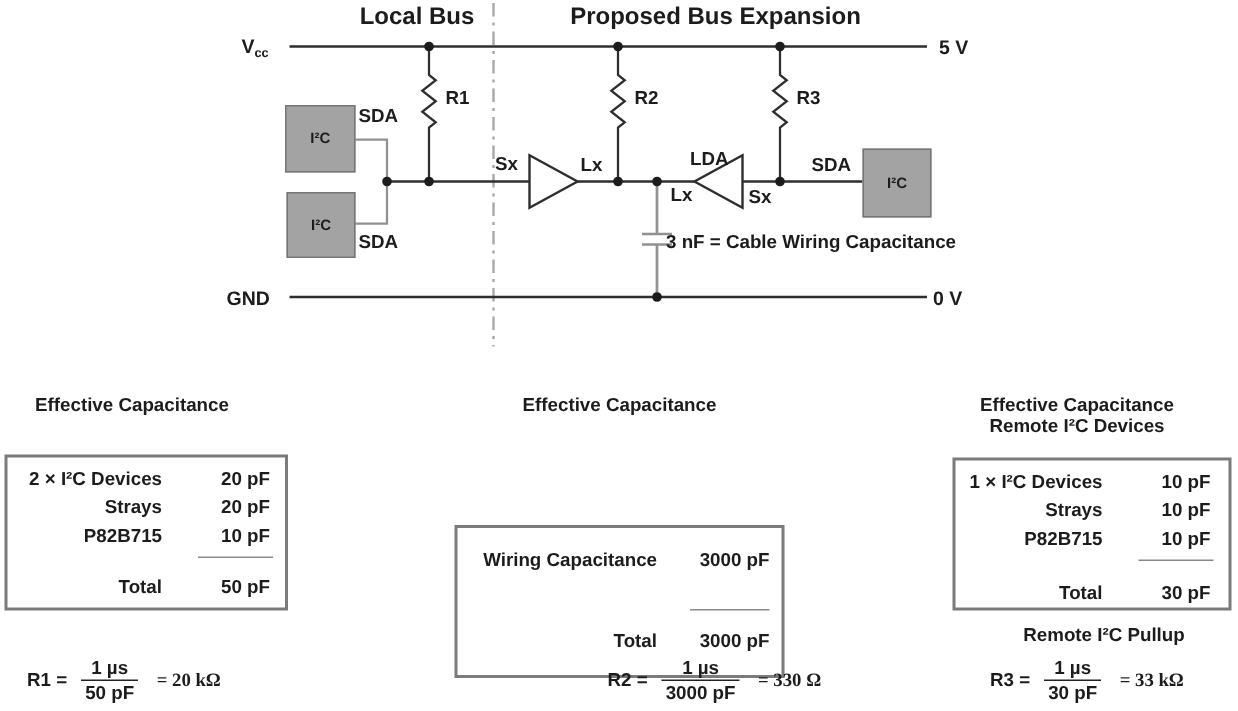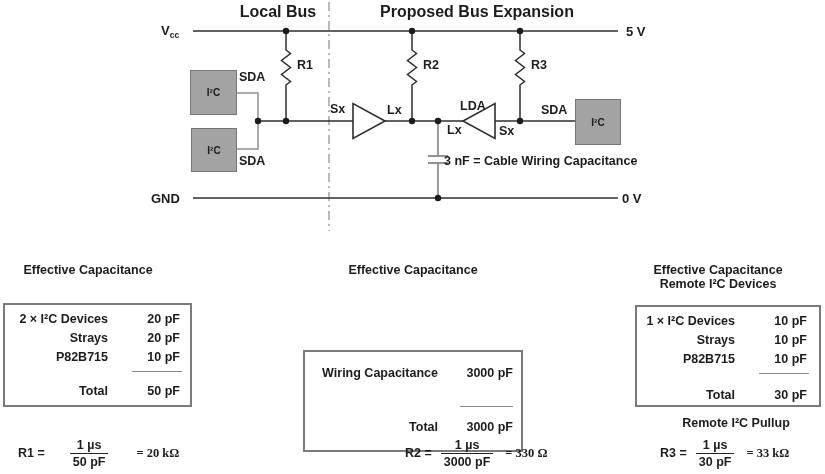--- a/index.html
+++ b/index.html
@@ -166,21 +166,21 @@
       <span class="rlabel" style="right:84px;">P82B715</span>
       <span class="rvalue" style="right:12px;">10 pF</span>
     </div>
     <div class="tdivider" style="top:66px; right:10px; width:50px;"></div>
     <div class="trow" style="top:81px;">
       <span class="rlabel" style="right:84px;">Total</span>
       <span class="rvalue" style="right:12px;">30 pF</span>
     </div>
   </div>
 
-  <div class="f-row" style="left:18px; top:434px; height:38px;gap:16px;">
+  <div class="f-row" style="left:18px; top:434px; height:38px;">
     <span>R1 =</span>
     <span class="frac">
       <span class="num">1 µs</span>
       <span class="den">50 pF</span>
     </span>
     <span class="f-res">= 20 kΩ</span>
   </div>
 
   <div class="f-row" style="left:405px; top:434px; height:38px;">
     <span>R2 =</span>

